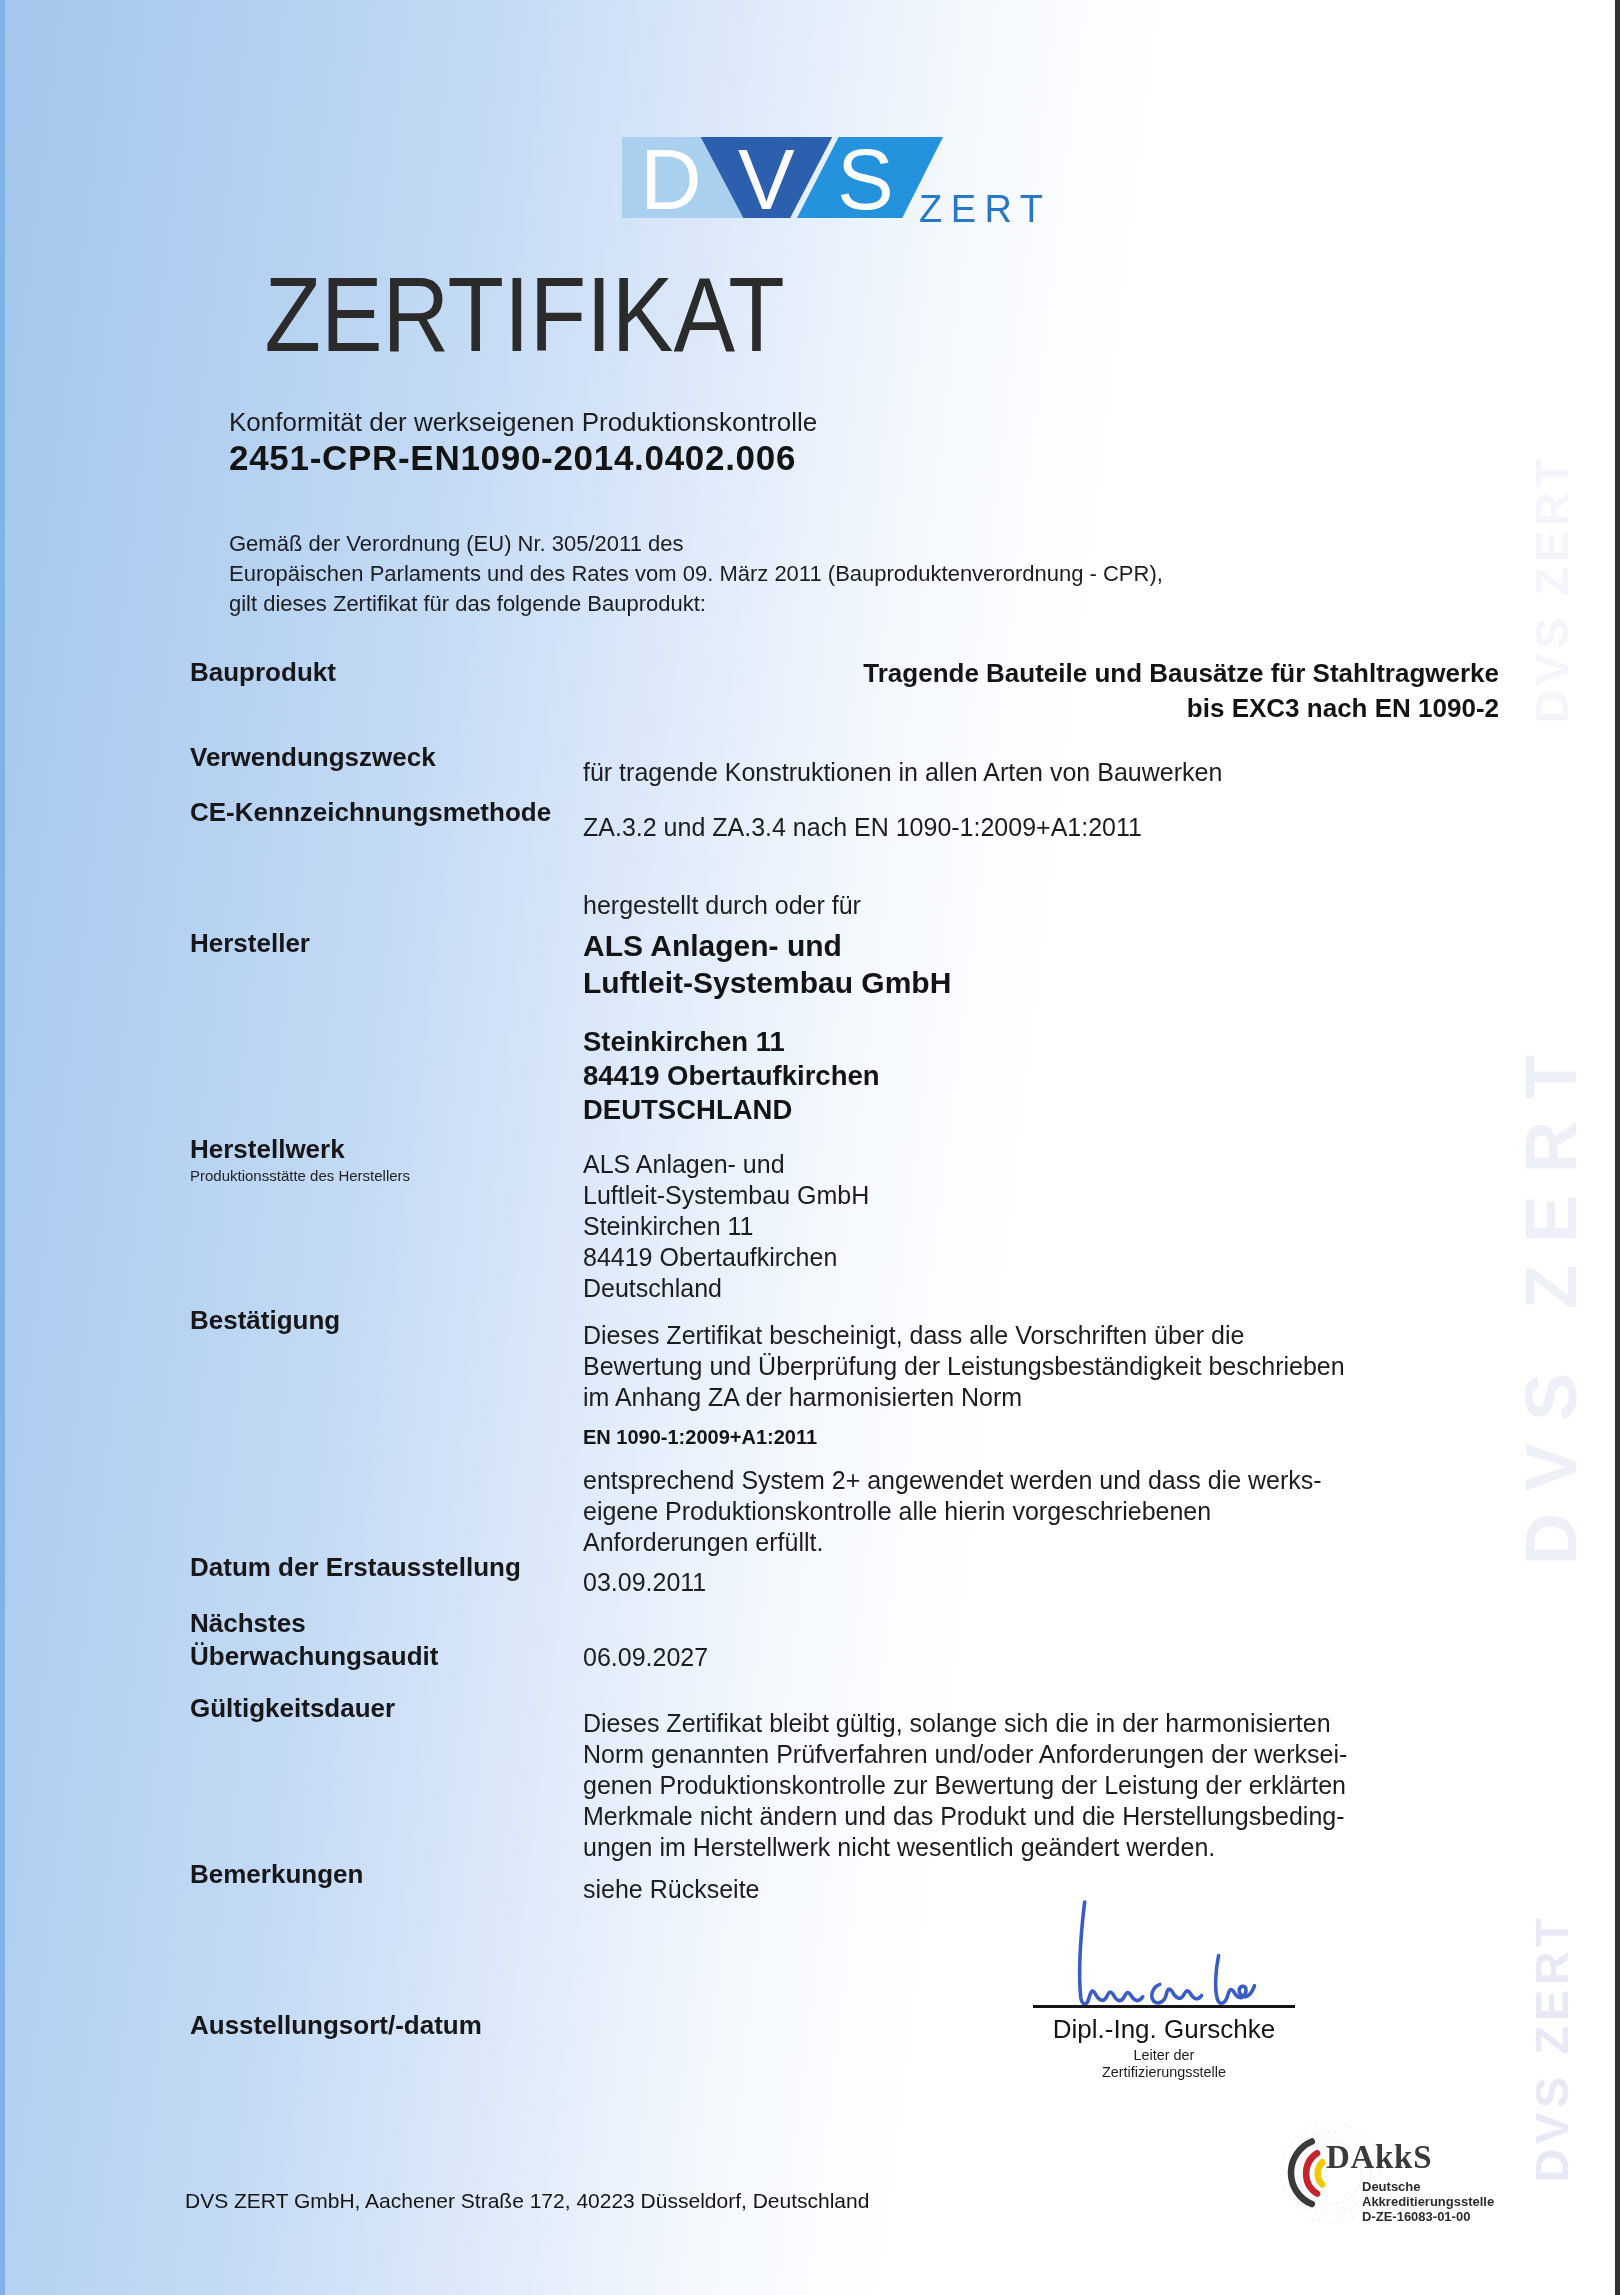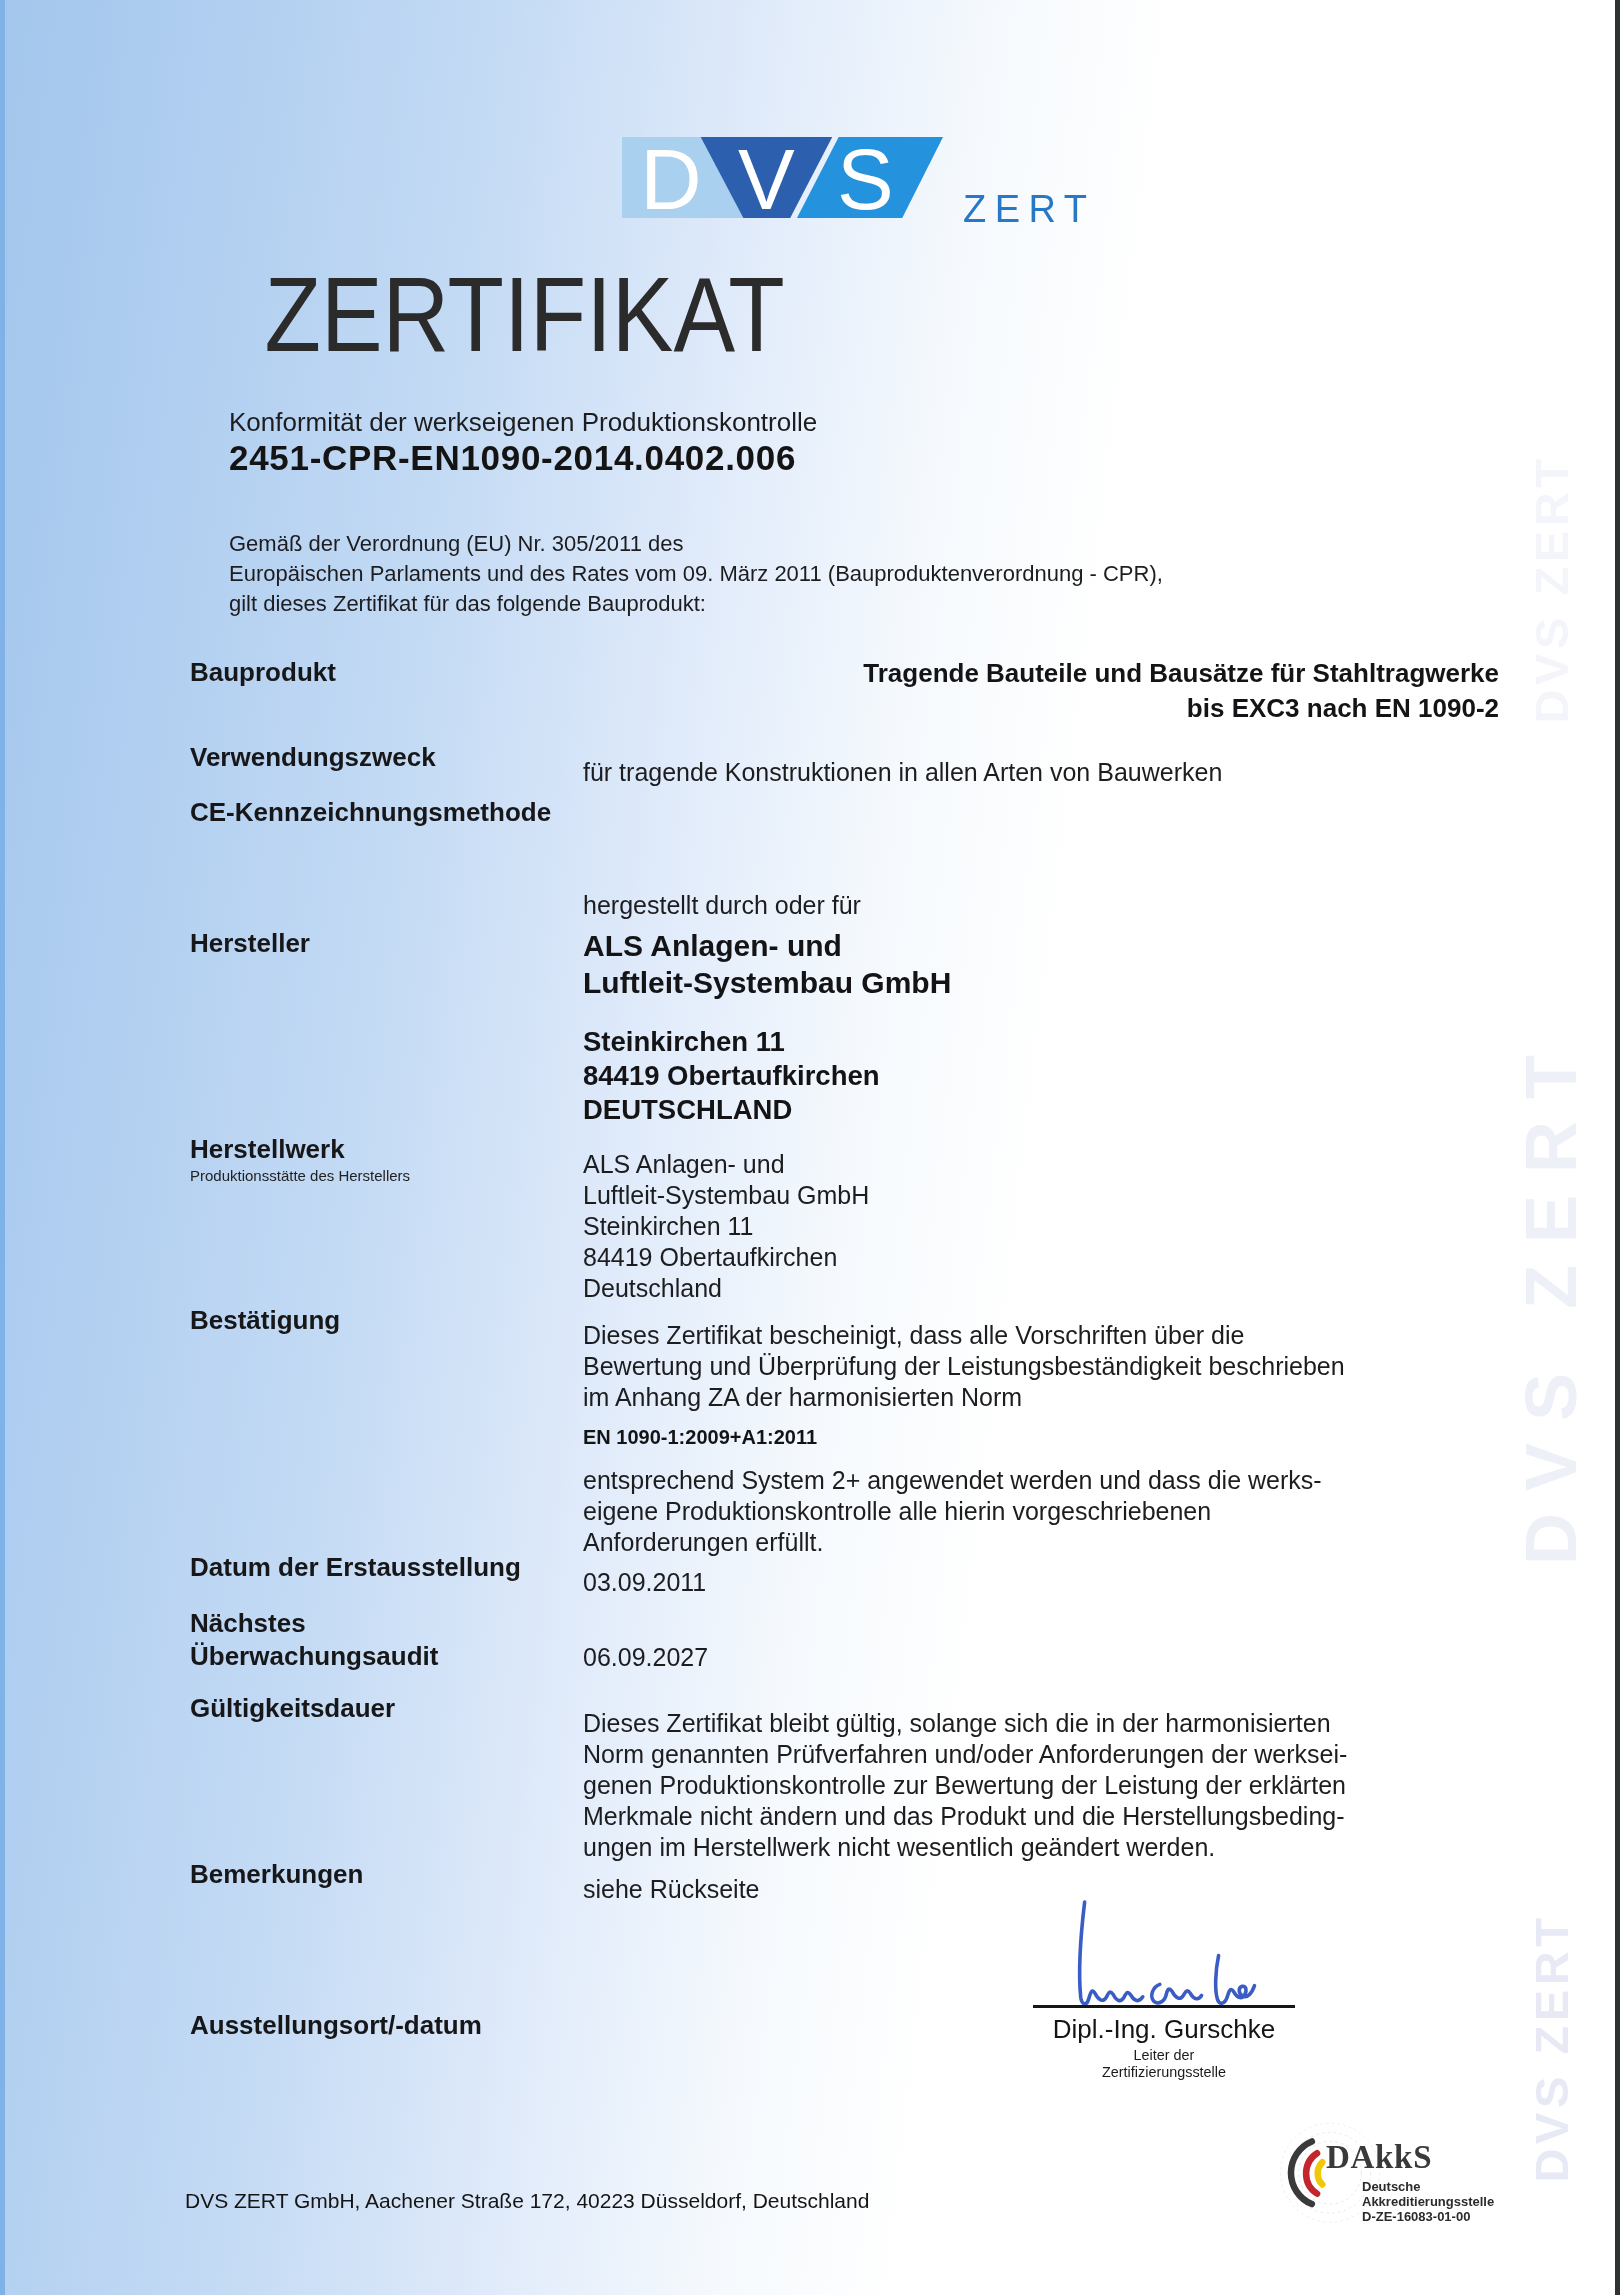--- a/index.html
+++ b/index.html
@@ -31,21 +31,21 @@
   .logo{position:absolute;left:622px;top:137px;width:321px;height:81px;}
   .logo .piece{position:absolute;inset:0;}
   .piece-d{background:var(--logo-light,#a9d1ef);clip-path:polygon(0 0,24.5% 0,37.8% 100%,0 100%);}
   .piece-v{background:var(--logo-dark,#2c5fae);clip-path:polygon(24.5% 0,65.5% 0,52.4% 100%,37.8% 100%);}
   .piece-s{background:var(--logo-mid,#2492dc);clip-path:polygon(67.5% 0,100% 0,87.3% 100%,54.5% 100%);}
   .logo-letter{position:absolute;top:6.5px;font-size:85px;line-height:72px;font-weight:400;color:#ffffff;}
   .ll-d{left:18.3px;}
   .ll-v{left:116px;}
   .ll-s{left:215px;}
   .zert-text{position:absolute;left:919px;top:188px;font-size:38px;letter-spacing:8.5px;
-             color:var(--logo-zert,#2779c8);font-weight:400;margin-left:44px;}
+             color:var(--logo-zert,#2779c8);font-weight:400;}
 
   
   .header{position:absolute;left:229px;width:1152px;}
   .hdr-title{top:260px;font-size:105px;line-height:1.05;font-weight:400;color:#2b2b2b;letter-spacing:0;}
   .hdr-title .squeezed{display:inline-block;transform:scaleX(.88);transform-origin:50% 50%;}
   .hdr-subtitle{top:407px;font-size:26px;}
   .hdr-certnum{top:438px;font-size:35px;font-weight:700;letter-spacing:0.7px;color:#141414;}
   .hdr-paragraph{top:529px;font-size:22px;line-height:30px;white-space:pre-line;}
 
   
@@ -113,20 +113,21 @@
 bis EXC3 nach EN 1090-2</div>
   </div>
 
   <div class="row" style="top:741px">
     <div class="lbl">Verwendungszweck</div>
     <div class="val">für tragende Konstruktionen in allen Arten von Bauwerken</div>
   </div>
 
   <div class="row" style="top:796px">
     <div class="lbl">CE-Kennzeichnungsmethode</div>
+    <div class="val">ZA.3.2 und ZA.3.4 nach EN 1090-1:2009+A1:2011</div>
   </div>
 
   <div class="row" style="top:874px">
     <div class="lbl"></div>
     <div class="val">hergestellt durch oder für</div>
   </div>
 
   <div class="row" style="top:927px">
     <div class="lbl">Hersteller</div>
     <div>

